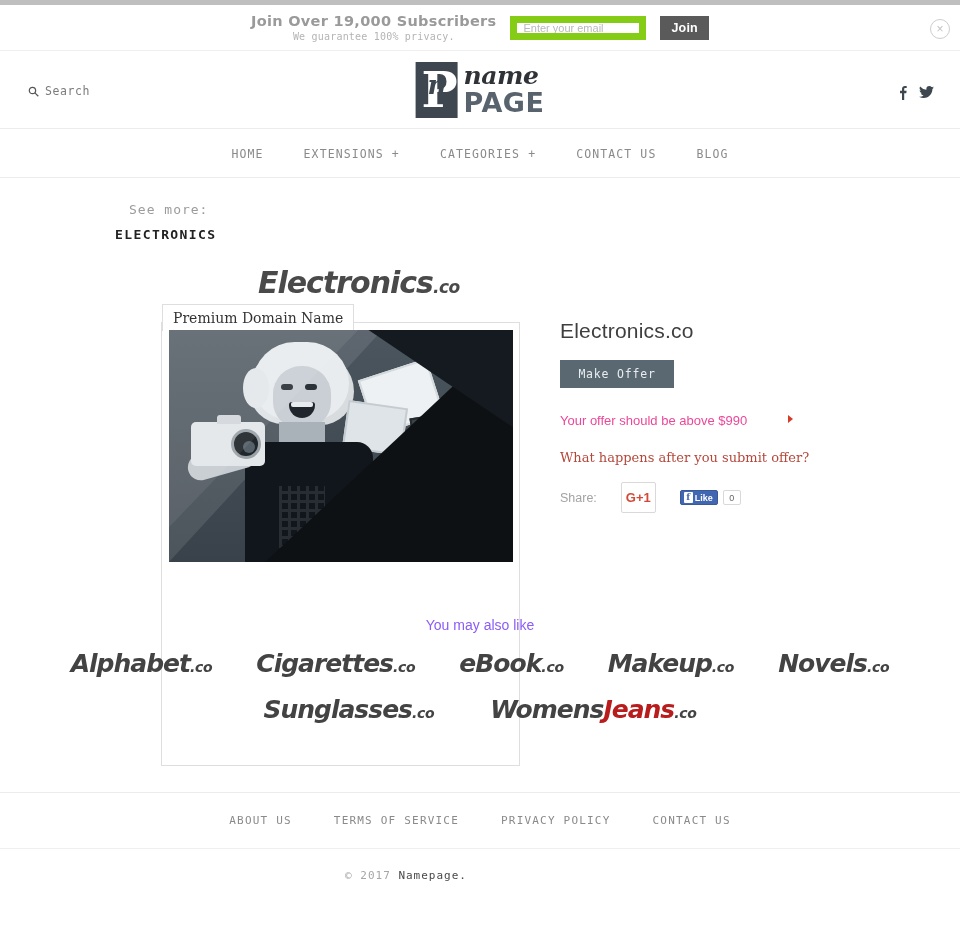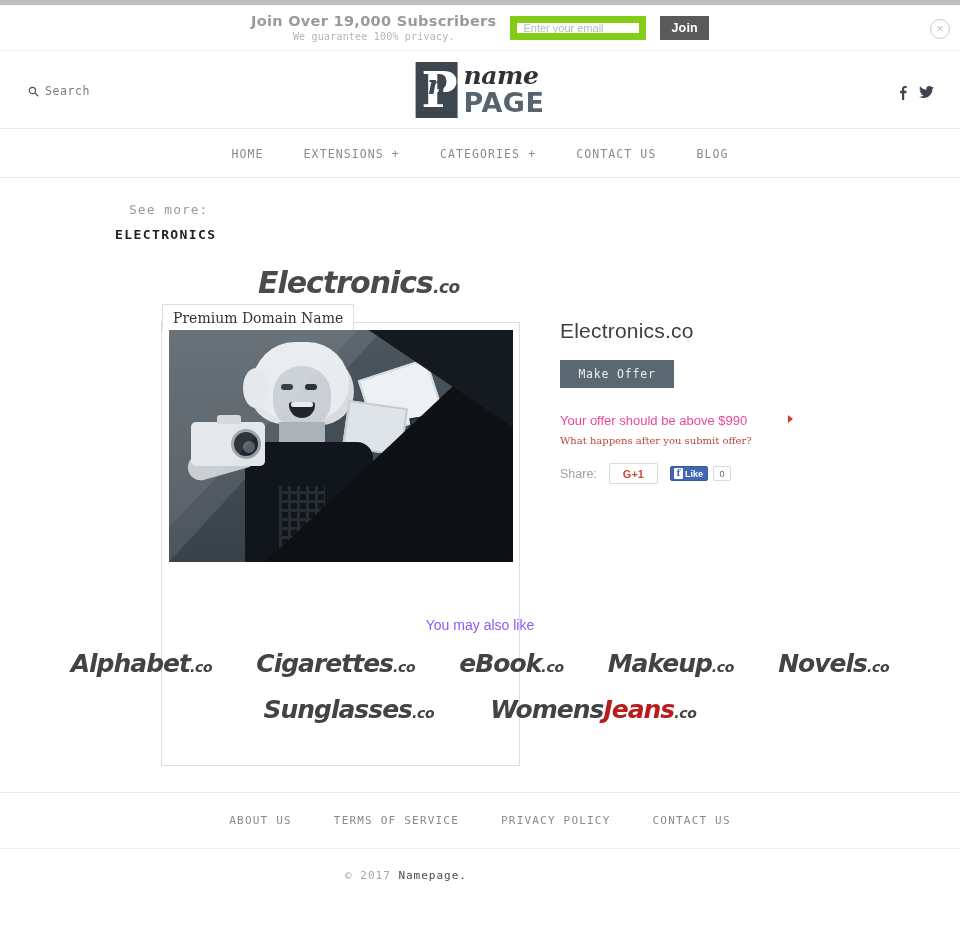--- a/index.html
+++ b/index.html
@@ -288,36 +288,36 @@
     font-size: 13px; color: #ec4899; line-height: 18px;
     font-family: "Liberation Sans", sans-serif; width: 215px;
   }
   .offer-arrow {
     position: absolute; right: -18px; top: 3px;
     width: 0; height: 0;
     border-left: 5px solid #d63b28;
     border-top: 4px solid transparent; border-bottom: 4px solid transparent;
   }
   .offer-link {
-    display: block; margin-top: 5px;
-    font-size: 10px; color: #b4473a; letter-spacing: 0px;
+    display: block; margin-top: 20px;
+    font-size: 13px; color: #b4473a; letter-spacing: 0px;
     font-family: "DejaVu Serif", serif; cursor: pointer;
   }
   .share-row {
-    margin-top: 17px; display: flex; align-items: center; gap: 12px;
+    margin-top: 17px; display: flex; align-items: center; gap: 24px;
   }
   .share-label {
     font-size: 12.5px; color: #a3a3a3;
     font-family: "Liberation Sans", sans-serif;
   }
   .gplus {
     display: inline-flex; align-items: center; justify-content: center;
-    height: 21px; padding: 0 13px;
+    height: 31px; padding: 0 4px;
     border: 1px solid #d9d9d9; background: #fff;
-    color: #d34836; font-size: 11px; font-weight: bold;
+    color: #d34836; font-size: 13px; font-weight: bold;
     font-family: "Liberation Sans", sans-serif; border-radius: 2px; cursor: pointer;
   }
   .fb-wrap { display: inline-flex; align-items: center; }
   .fb-like {
     display: inline-flex; align-items: center; gap: 2px;
     height: 15px; padding: 0 4px 0 3px;
     background: #4267b2; border: 1px solid #3b5998; border-radius: 2px;
     cursor: pointer;
   }
   .fb-f {

